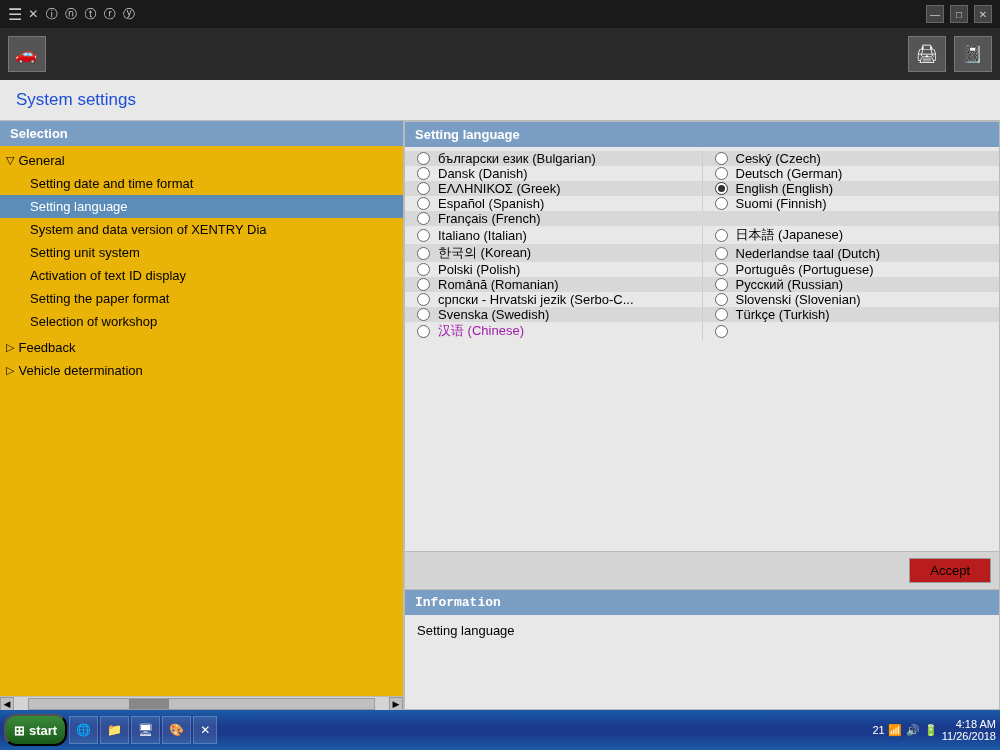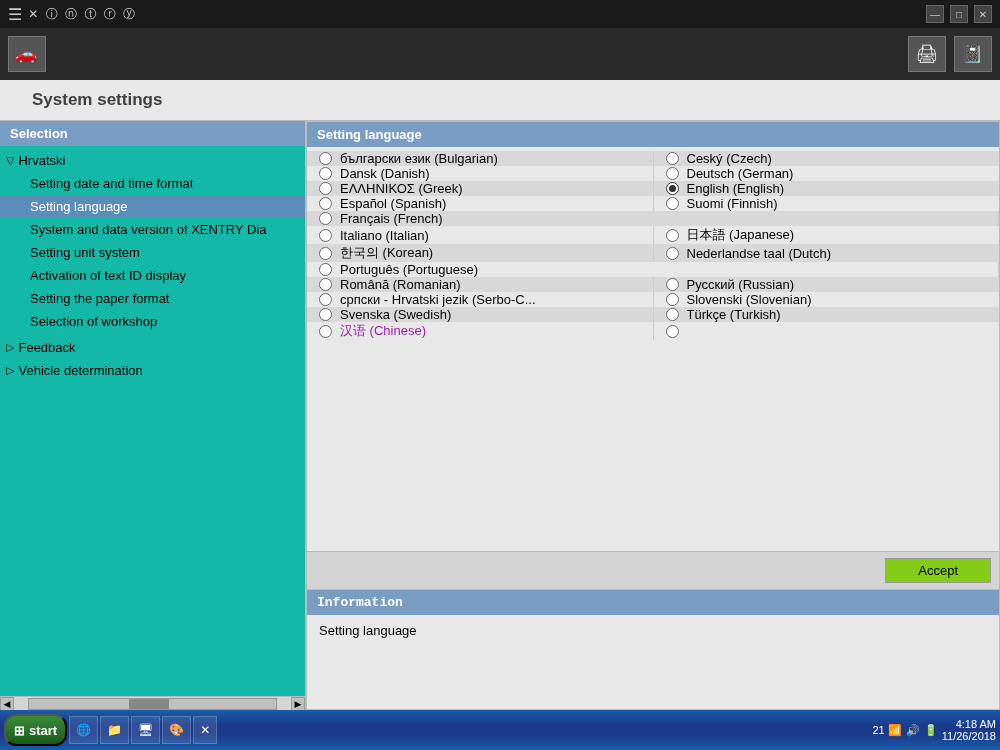--- a/index.html
+++ b/index.html
@@ -103,37 +103,37 @@
     .main-content {
       flex: 1;
       background: #d4d4d4;
       display: flex;
       flex-direction: column;
       overflow: hidden;
     }
 
     .page-title {
       background: #e8e8e8;
-      padding: 10px 32px;
+      padding: 10px 16px;
       font-size: 17px;
-      font-weight: bold;
-      color: #404040;
+      font-weight: normal;
+      color: #1d4ed8;
       border-bottom: 1px solid #bbb;
     }
 
     .content-area {
       flex: 1;
       display: flex;
       overflow: hidden;
     }
 
     
     .sidebar {
-      width: 306px;
-      background: #14b8a6;
+      width: 404px;
+      background: #eab308;
       border-right: 1px solid #bbb;
       display: flex;
       flex-direction: column;
       overflow: hidden;
     }
 
     .sidebar-header {
       background: #7a9dc4;
       color: #fff;
       font-weight: bold;
@@ -295,22 +295,22 @@
     }
 
     .accept-row {
       display: flex;
       justify-content: flex-end;
       padding: 6px 8px;
       background: #d4d4d4;
       border-top: 1px solid #bbb;
     }
     .accept-btn {
-      padding: 4px 32px;
-      background: #84cc16;
+      padding: 4px 20px;
+      background: #b91c1c;
       border: 1px solid #999;
       cursor: pointer;
       font-size: 13px;
     }
 
     
     .info-panel {
       height: 120px;
       background: #e8e8e8;
       border: 1px solid #bbb;
@@ -432,21 +432,21 @@
 <div class="main-content">
   <div class="page-title">System settings</div>
   <div class="content-area">
 
     <div class="sidebar">
       <div class="sidebar-header">Selection</div>
       <div class="sidebar-tree">
         <div class="tree-section">
           <div class="tree-item section-header">
             <span class="expand-icon">▽</span>
-            <span>Hrvatski</span>
+            <span>General</span>
           </div>
           <div class="tree-item child">
             <span>Setting date and time format</span>
           </div>
           <div class="tree-item child selected">
             <span>Setting language</span>
           </div>
           <div class="tree-item child">
             <span>System and data version of XENTRY Dia</span>
           </div>
@@ -545,20 +545,24 @@
               <div class="lang-cell">
                 <span class="radio-btn"></span>
                 <span>한국의 (Korean)</span>
               </div>
               <div class="lang-cell">
                 <span class="radio-btn"></span>
                 <span>Nederlandse taal (Dutch)</span>
               </div>
             </div>
             <div class="lang-row">
+              <div class="lang-cell">
+                <span class="radio-btn"></span>
+                <span>Polski (Polish)</span>
+              </div>
               <div class="lang-cell">
                 <span class="radio-btn"></span>
                 <span>Português (Portuguese)</span>
               </div>
             </div>
             <div class="lang-row">
               <div class="lang-cell">
                 <span class="radio-btn"></span>
                 <span>Română (Romanian)</span>
               </div>

